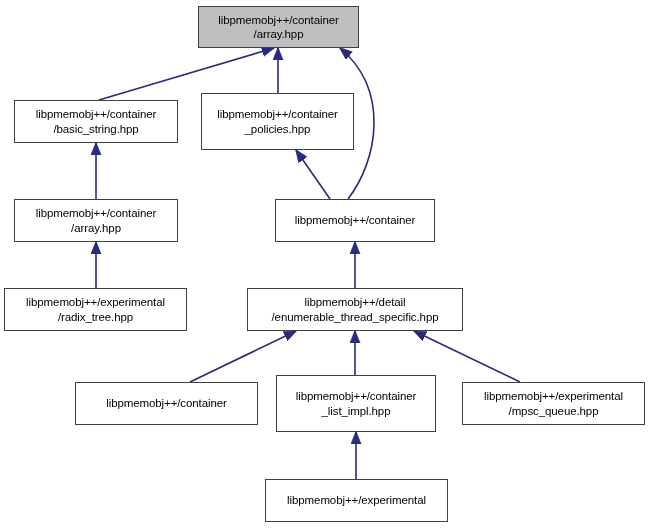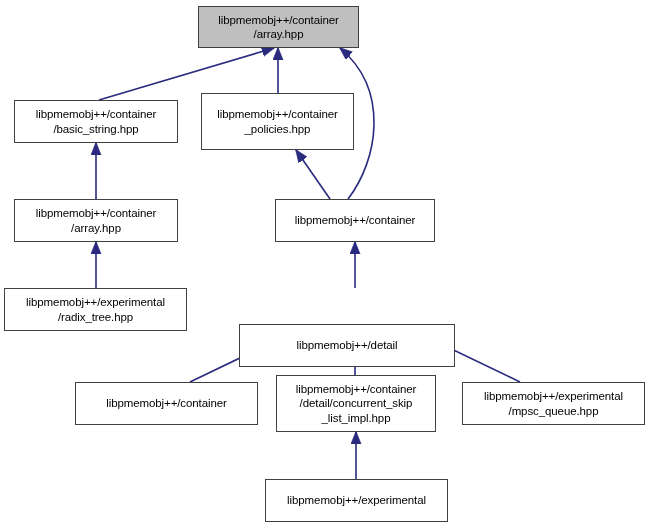--- a/index.html
+++ b/index.html
@@ -74,20 +74,20 @@
       </g>
   </svg>
 
   <div id="node-group">
       <div class="node root" style="left: 198px; top: 6px; width: 161px; height: 42px; border-color: rgb(64, 64, 64); background: rgb(191, 191, 191);"><span class="nlabel">libpmemobj++/container</span><span class="nlabel">/array.hpp</span></div>
       <div class="node" style="left: 14px; top: 100px; width: 164px; height: 43px;"><span class="nlabel">libpmemobj++/container</span><span class="nlabel">/basic_string.hpp</span></div>
       <div class="node" style="left: 201px; top: 93px; width: 153px; height: 57px;"><span class="nlabel">libpmemobj++/container</span><span class="nlabel">_policies.hpp</span></div>
       <div class="node" style="left: 14px; top: 199px; width: 164px; height: 43px;"><span class="nlabel">libpmemobj++/container</span><span class="nlabel">/array.hpp</span></div>
       <div class="node" style="left: 275px; top: 199px; width: 160px; height: 43px;"><span class="nlabel">libpmemobj++/container</span></div>
       <div class="node" style="left: 4px; top: 288px; width: 183px; height: 43px;"><span class="nlabel">libpmemobj++/experimental</span><span class="nlabel">/radix_tree.hpp</span></div>
-      <div class="node" style="left: 239px; top: 288px; width: 216px; height: 43px; margin-top: 36px;"><span class="nlabel">libpmemobj++/detail</span></div>
+      <div class="node" style="left: 247px; top: 288px; width: 216px; height: 43px;"><span class="nlabel">libpmemobj++/detail</span><span class="nlabel">/enumerable_thread_specific.hpp</span></div>
       <div class="node" style="left: 75px; top: 382px; width: 183px; height: 43px;"><span class="nlabel">libpmemobj++/container</span></div>
-      <div class="node" style="left: 276px; top: 375px; width: 160px; height: 57px;"><span class="nlabel">libpmemobj++/container</span><span class="nlabel">/detail/concurrent_skip</span><span class="nlabel">_list_impl.hpp</span></div>
+      <div class="node" style="left: 276px; top: 375px; width: 160px; height: 57px;"><span class="nlabel">libpmemobj++/container</span><span class="nlabel">_list_impl.hpp</span></div>
       <div class="node" style="left: 462px; top: 382px; width: 183px; height: 43px;"><span class="nlabel">libpmemobj++/experimental</span><span class="nlabel">/mpsc_queue.hpp</span></div>
       <div class="node" style="left: 265px; top: 479px; width: 183px; height: 43px;"><span class="nlabel">libpmemobj++/experimental</span></div>
     </div>
 
 </div>
 
 </body></html>

